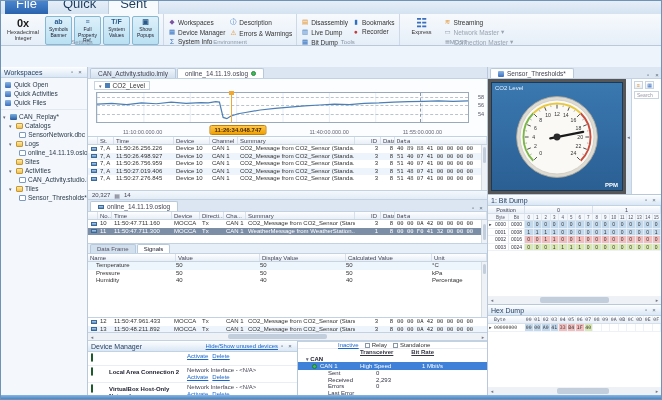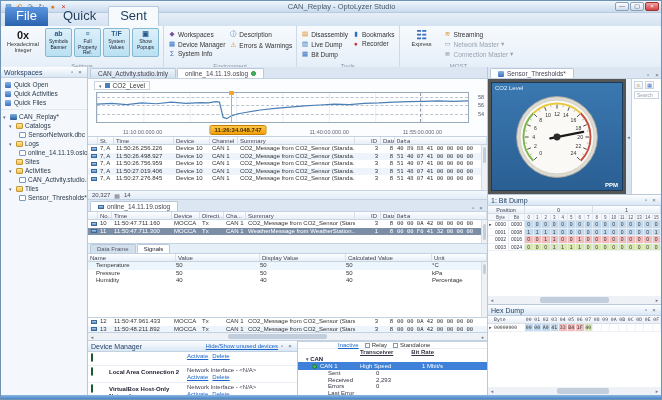--- a/index.html
+++ b/index.html
@@ -14,21 +14,21 @@
 .wtitle{flex:1;text-align:center;font-size:7.5px;color:#4a5a6a;}
 .winctrl{display:flex;gap:1px;margin-right:2px;}
 .wbtn{width:14px;height:9px;border:1px solid #8aa0b8;border-radius:2px;background:linear-gradient(#fdfeff,#cfdded);font-size:6px;line-height:7px;text-align:center;color:#445;}
 .wbtn.close{background:linear-gradient(#f0a0a0,#cf4444);color:#fff;border-color:#a03030;}
 
 .rtabs{height:13px;background:linear-gradient(#e6eef8,#d4e2f1);display:flex;align-items:flex-end;padding-left:4px;gap:1px;}
 .rtab{font-size:13px;padding:1px 11px 3px;color:#1e3c5c;border-radius:2px 2px 0 0;}
 .rtab.file{background:linear-gradient(#5a95de,#2a62ae);color:#fff;margin-right:3px;}
 .rtab.active{background:#f7fafd;border:1px solid #b8c9dc;border-bottom:none;}
 
-.ribbon{height:44px;background:linear-gradient(#f7fafd,#e5eef8);border-bottom:1px solid #b9c9da;display:flex;}
+.ribbon{height:32px;background:linear-gradient(#f7fafd,#e5eef8);border-bottom:1px solid #b9c9da;display:flex;}
 .rgroup{position:relative;border-right:1px solid #cdd9e6;padding:2px 4px 8px;display:flex;gap:4px;align-items:flex-start;}
 .glabel{position:absolute;bottom:0;left:0;right:0;text-align:center;color:#8a97a8;font-size:6px;}
 .bigbtn{width:36px;display:flex;flex-direction:column;align-items:center;text-align:center;font-size:5.5px;line-height:6px;color:#333;padding-top:1px;}
 .bigbtn .bg{font-size:11px;line-height:12px;font-weight:bold;color:#1a1a1a;}
 .bigbtn .bg.exp{color:#3a6ebf;font-size:12px;}
 .tbtn{width:27px;height:29px;background:linear-gradient(#ddf0fa,#b9e0f2);border:1px solid #86b8d4;border-radius:2px;display:flex;flex-direction:column;align-items:center;font-size:5px;line-height:5.5px;text-align:center;color:#223;}
 .tbtn .ticon{font-size:7px;line-height:10px;height:10px;color:#2a5a8a;font-weight:bold;}
 .envcol{display:flex;flex-direction:column;gap:2px;padding-top:2px;}
 .envitem{display:flex;gap:2px;align-items:center;font-size:6.5px;white-space:nowrap;color:#333;}
 .envitem.dim{color:#9aa4b0;}
@@ -179,36 +179,20 @@
 .hexc{width:8.5px;flex:none;text-align:center;border-right:1px solid #eef2f6;font-family:"DejaVu Sans Mono",monospace;font-size:4.8px;overflow:hidden;}
 .hexrow{display:flex;height:8px;line-height:8px;border-bottom:1px solid #eef2f6;}
 .hexc.tb{background:#c3d9ee;}.hexc.tr{background:#f2bdbd;}.hexc.tg{background:#d9e7b3;}
 .hdfill{flex:1;}
 </style>
 </head>
 <body>
 
 <div class="win">
 
-  <div class="titlebar">
-    <div class="qat">
-      <span class="qi b">▤</span>
-        <span class="qi o">↶</span>
-        <span class="qi g">↷</span>
-        <span class="qi g">↻</span>
-        <span class="qi o">●</span>
-        <span class="qi r">×</span>
-    </div>
-    <div class="wtitle">CAN_Replay - OptoLyzer Studio</div>
-    <div class="winctrl">
-      <span class="wbtn">—</span>
-      <span class="wbtn">▢</span>
-      <span class="wbtn close">×</span>
-    </div>
-  </div>
 
   <div class="rtabs">
     <span class="rtab file">File</span>
     <span class="rtab">Quick</span>
     <span class="rtab active">Sent</span>
   </div>
 
   <div class="ribbon">
     <div class="rgroup">
       <div class="bigbtn">

